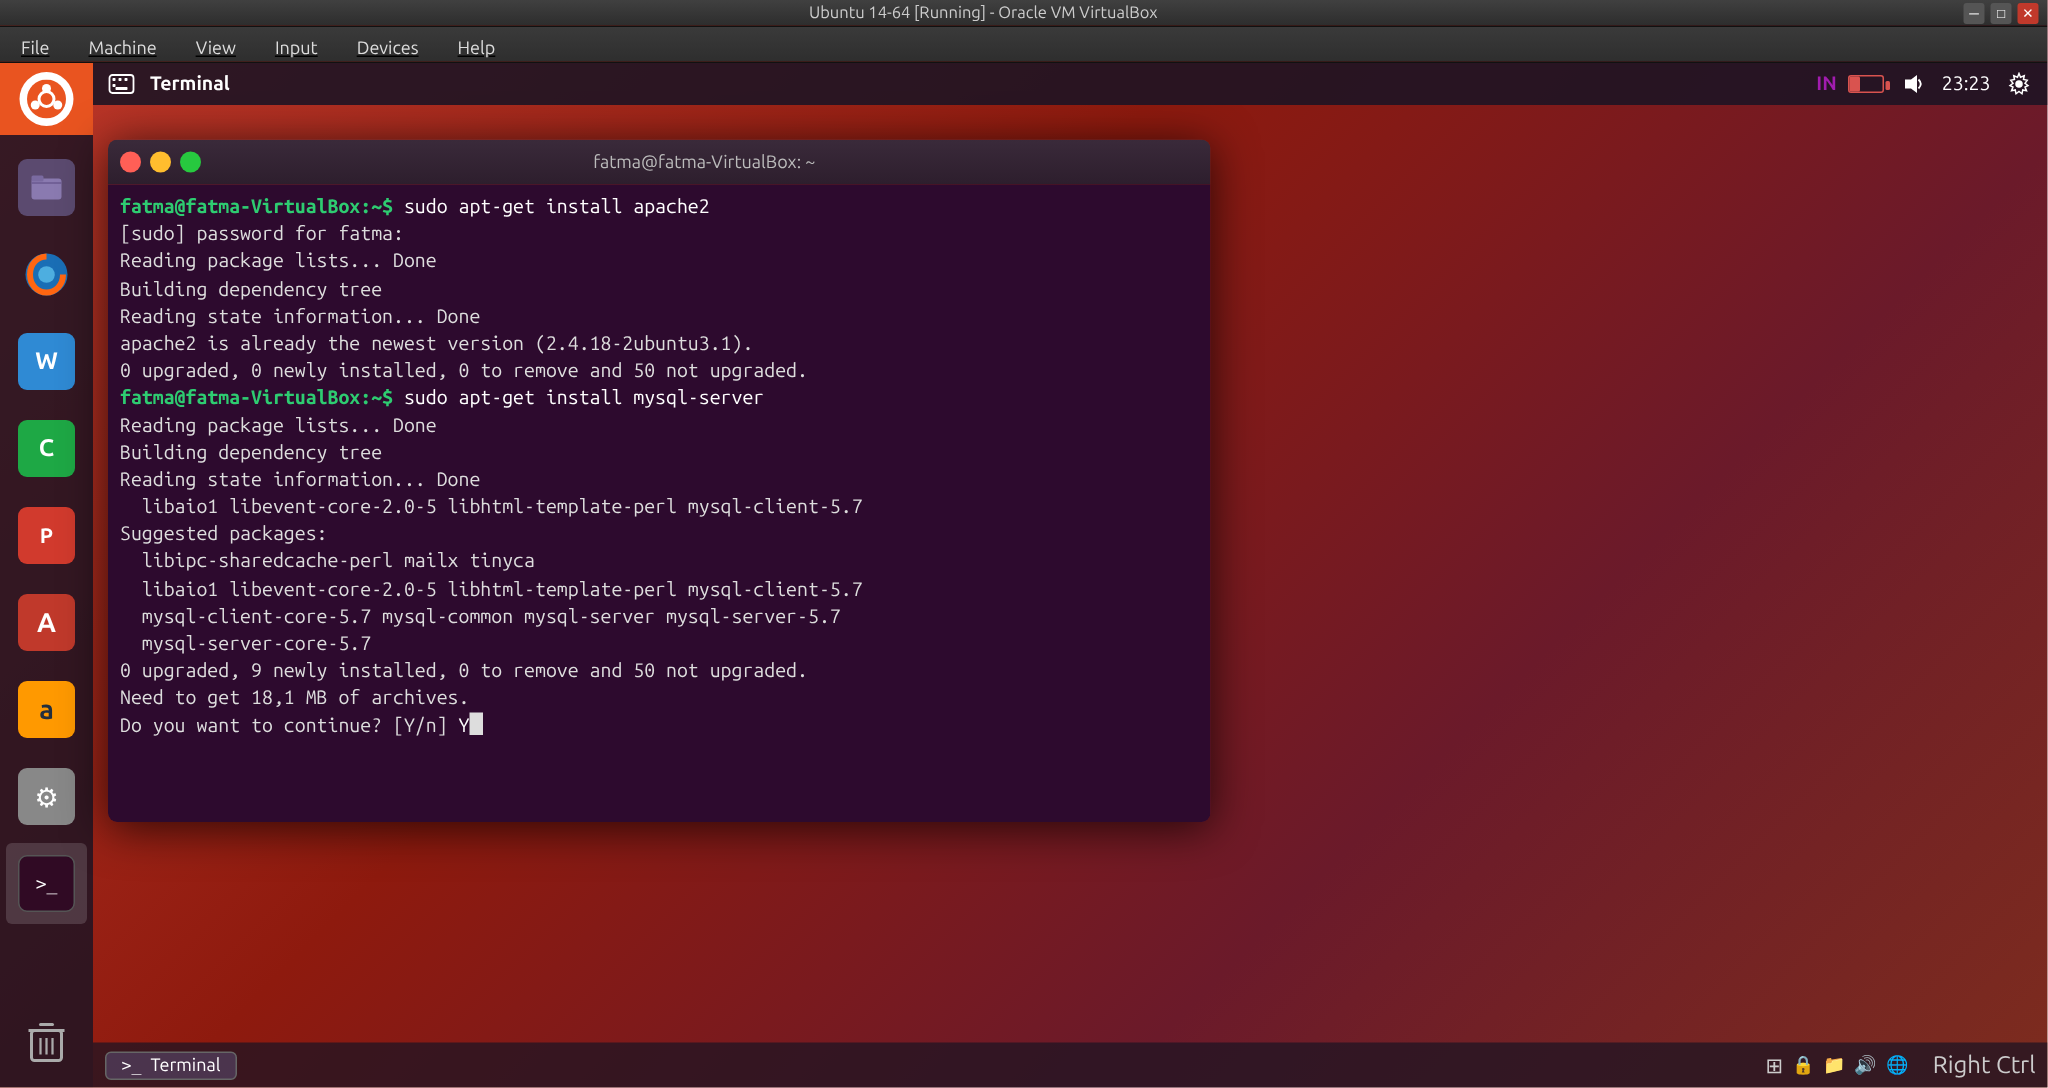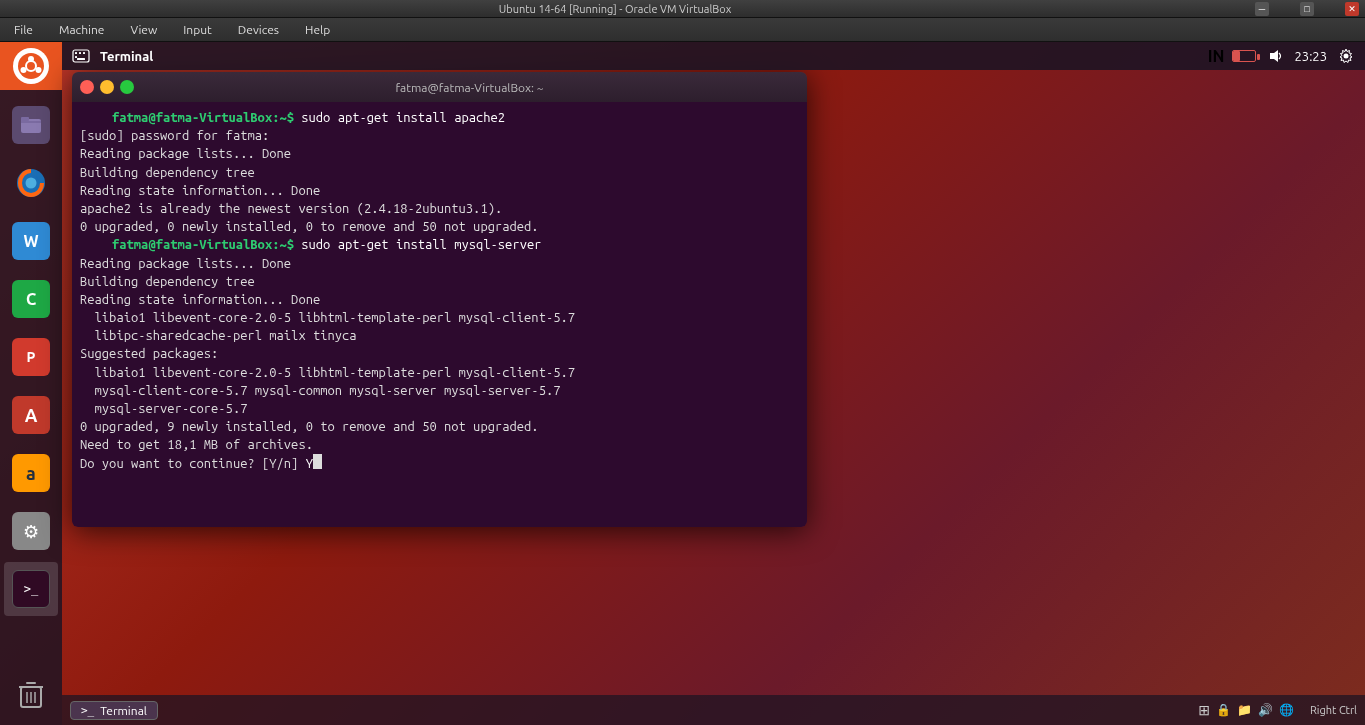--- a/index.html
+++ b/index.html
@@ -14,21 +14,20 @@
     
     #title-bar {
       width: 100%;
       height: 18px;
       background: linear-gradient(to bottom, #404040, #2d2d2d);
       display: flex;
       align-items: center;
       justify-content: space-between;
       padding: 0 6px;
       border-bottom: 1px solid #111;
-      gap: 27px;
     }
     #title-text {
       color: #ccc;
       font-size: 11px;
       flex: 1;
       text-align: center;
     }
     .title-btn {
       width: 14px;
       height: 14px;
@@ -44,24 +43,25 @@
     #btn-min { background: #555; }
     #btn-max { background: #555; }
     #btn-close { background: #c0392b; }
 
     
     #menu-bar {
       width: 100%;
       height: 24px;
       background: linear-gradient(to bottom, #3a3a3a, #2e2e2e);
       display: flex;
-      align-items: center;
+      align-items: flex-end;
       padding: 0 6px;
       gap: 10px;
       border-bottom: 1px solid #111;
+      text-decoration: underline;
     }
     .menu-item {
       color: #ddd;
       font-size: 12px;
       padding: 2px 8px;
       cursor: pointer;
       border-radius: 3px;
     }
 
     
@@ -156,21 +156,21 @@
       flex: 1;
       background: #2d0a2e;
       padding: 6px 8px;
       overflow: hidden;
       font-family: 'Ubuntu Mono', 'Courier New', monospace;
       font-size: 13px;
       line-height: 1.4;
       color: #ddd;
     }
 
-    .prompt-green { color: #2ecc71; font-weight: bold; margin-left: 32px; }
+    .prompt-green { color: #2ecc71; font-weight: bold; }
     .prompt-white { color: #fff; text-align: center; }
     .cmd-line { display: flex; flex-wrap: wrap; }
 
     
     #top-panel {
       position: absolute;
       top: 0;
       right: 0;
       left: 0;
       height: 28px;
@@ -385,21 +385,21 @@
             <rect x="7" y="3" width="2" height="2" rx="0.5" fill="white"></rect>
             <rect x="11" y="3" width="2" height="2" rx="0.5" fill="white"></rect>
             <rect x="3" y="7" width="2" height="2" rx="0.5" fill="white"></rect>
             <rect x="5" y="9" width="8" height="2" rx="0.5" fill="white"></rect>
           </svg>
         </div>
       </div>
       <div id="panel-title">Terminal</div>
       <div id="panel-right">
 
-        <span style="color:#000000;font-size:16px;font-weight:bold;">IN</span>
+        <span style="color:#a21caf;font-size:13px;font-weight:bold;">IN</span>
 
         <div style="display:flex;align-items:center;">
           <div id="battery-bar">
             <div id="battery-fill"></div>
             <div id="battery-tip"></div>
           </div>
         </div>
 
         <div class="panel-icon-box">
           <svg width="16" height="16" viewBox="0 0 16 16" fill="white">
@@ -412,21 +412,21 @@
 
         <div class="panel-icon-box">
           <svg width="16" height="16" viewBox="0 0 16 16" fill="white">
             <circle cx="8" cy="8" r="2.5" fill="white"></circle>
             <path d="M8 1 L9 3.5 L11.5 2.5 L11 5 L13.5 5.5 L12 7.5 L14 9 L12 10 L13 12.5 L10.5 12 L10 14.5 L8 13 L6 14.5 L5.5 12 L3 12.5 L4 10 L2 9 L4 7.5 L2.5 5.5 L5 5 L4.5 2.5 L7 3.5 Z" fill="none" stroke="white" stroke-width="1"></path>
           </svg>
         </div>
       </div>
     </div>
 
-    <div id="terminal-window" style="top: 30px;">
+    <div id="terminal-window" style="top: 51px;">
       <div id="terminal-titlebar">
         <div class="term-btn" id="term-close"></div>
         <div class="term-btn" id="term-min"></div>
         <div class="term-btn" id="term-max"></div>
         <div id="terminal-title">fatma@fatma-VirtualBox: ~</div>
       </div>
       <div id="terminal-body">
         <div class="cmd-line">
           <span class="prompt-green">fatma@fatma-VirtualBox:~$&nbsp;</span>
           <span class="prompt-white">sudo apt-get install apache2</span>
@@ -438,22 +438,22 @@
         <div>apache2 is already the newest version (2.4.18-2ubuntu3.1).</div>
         <div>0 upgraded, 0 newly installed, 0 to remove and 50 not upgraded.</div>
         <div class="cmd-line">
           <span class="prompt-green">fatma@fatma-VirtualBox:~$&nbsp;</span>
           <span class="prompt-white">sudo apt-get install mysql-server</span>
         </div>
         <div>Reading package lists... Done</div>
         <div>Building dependency tree</div>
         <div>Reading state information... Done</div>
         <div>&nbsp;&nbsp;libaio1 libevent-core-2.0-5 libhtml-template-perl mysql-client-5.7</div>
+        <div>Suggested packages:</div>
         <div>&nbsp;&nbsp;libipc-sharedcache-perl mailx tinyca</div>
-        <div>Suggested packages:</div>
         <div>&nbsp;&nbsp;libaio1 libevent-core-2.0-5 libhtml-template-perl mysql-client-5.7</div>
         <div>&nbsp;&nbsp;mysql-client-core-5.7 mysql-common mysql-server mysql-server-5.7</div>
         <div>&nbsp;&nbsp;mysql-server-core-5.7</div>
         <div>0 upgraded, 9 newly installed, 0 to remove and 50 not upgraded.</div>
         <div>Need to get 18,1 MB of archives.</div>
         <div class="cmd-line">
           <span>Do you want to continue? [Y/n]&nbsp;</span>
           <span style="color:#fff;">Y</span>
           <span style="background:#ddd;color:#2d0a2e;display:inline-block;width:9px;height:15px;">&nbsp;</span>
         </div>
@@ -465,18 +465,18 @@
         <span style="font-size:11px;font-family:monospace;">&gt;_</span>
         <span>Terminal</span>
       </div>
 
       <div style="margin-left:auto;display:flex;align-items:center;gap:6px;">
         <span style="color:#ccc;font-size:14px;">⊞</span>
         <span style="color:#ccc;font-size:12px;">🔒</span>
         <span style="color:#ccc;font-size:12px;">📁</span>
         <span style="color:#ccc;font-size:12px;">🔊</span>
         <span style="color:#ccc;font-size:12px;">🌐</span>
-        <span style="color:#ccc;font-size:11px;margin-left:10px;">Right Ctrl</span>
+        <span style="color:#ccc;font-size:16px;margin-left:10px;">Right Ctrl</span>
       </div>
     </div>
 
   </div>
 </div>
 
 </body></html>

